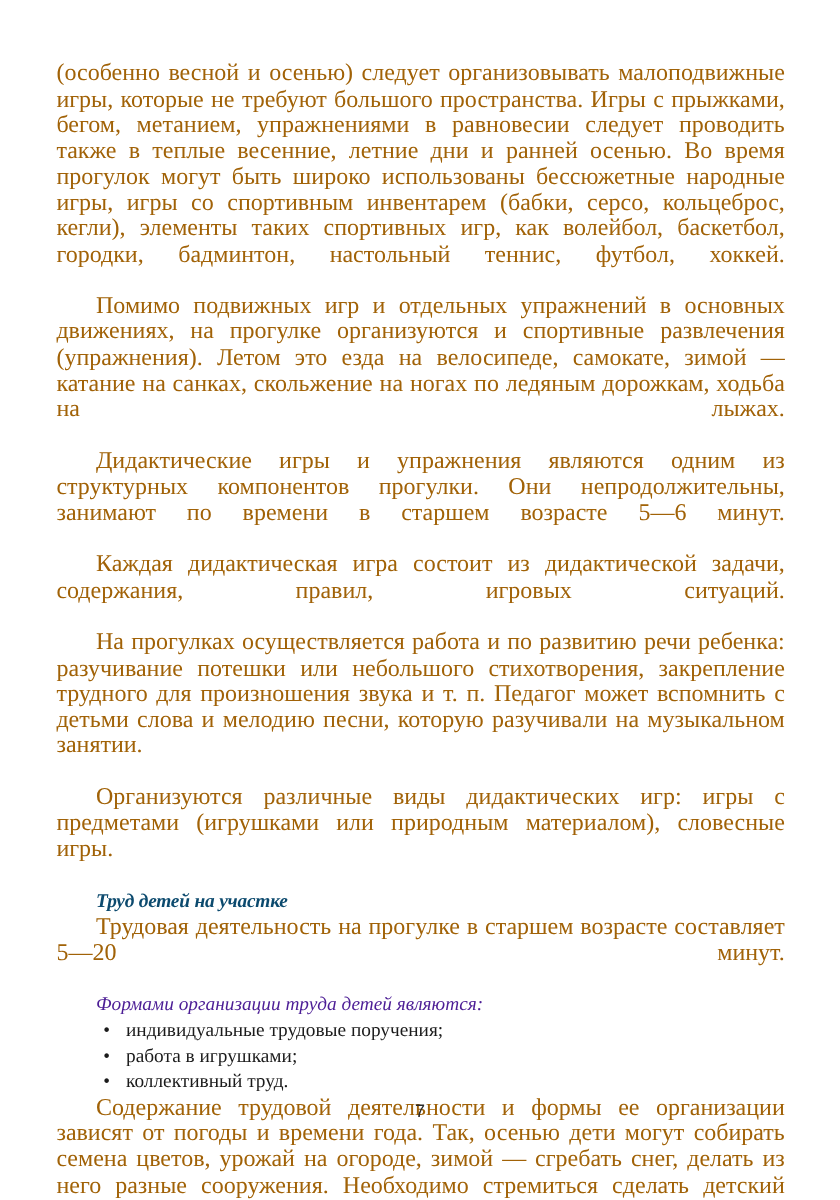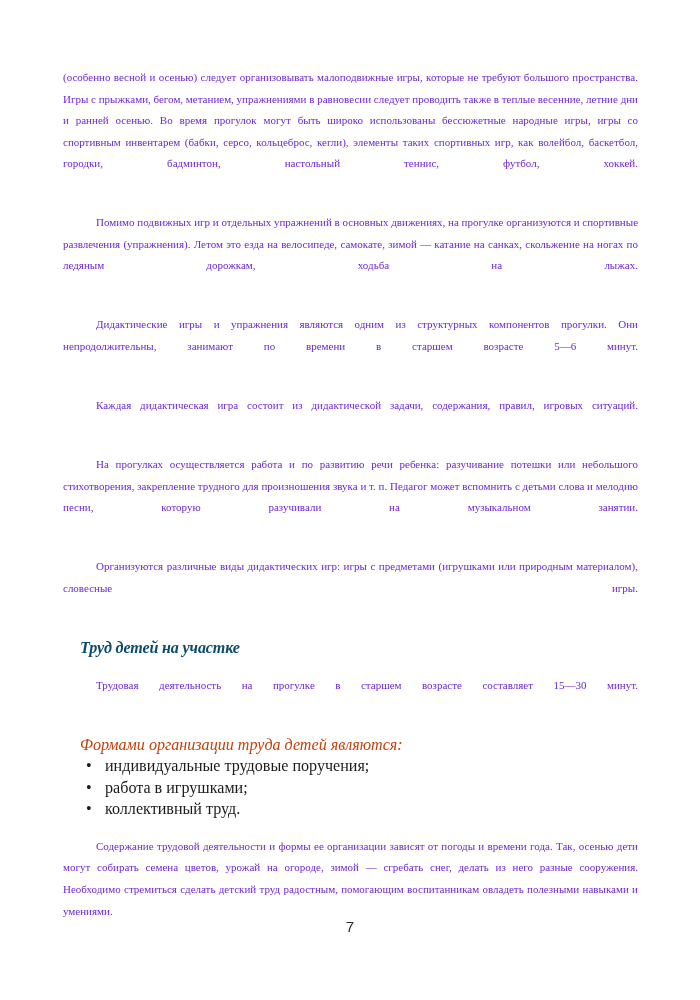--- a/index.html
+++ b/index.html
@@ -17,26 +17,26 @@
     box-sizing: border-box;
   }
   #text-column {
     position: absolute;
     left: 47px;
     top: 51px;
     width: 607px;
   }
   .para {
     font-family: "Liberation Serif", "DejaVu Serif", serif;
-    font-size: 11px;
+    font-size: 20px;
     line-height: 21.55px;
-    color: #6d28d9;
+    color: #a16207;
     text-align: justify;
     text-justify: inter-word;
-    margin: 16px;
+    margin: 0;
     text-indent: 33px;
     -webkit-hyphens: manual;
     hyphens: manual;
   }
   .para.no-indent {
     text-indent: 0;
   }
   
   .para:after {
     content: "";
@@ -58,21 +58,21 @@
     color: #0c4a6e;
     margin: 0;
     text-indent: 33px;
     letter-spacing: -0.15px;
   }
   .italic-lead {
     font-family: "Liberation Serif", "DejaVu Serif", serif;
     font-size: 16.1px;
     line-height: 21.55px;
     font-style: italic;
-    color: #c2410c;
+    color: #4c1d95;
     margin: 0;
     text-indent: 33px;
   }
   ul.bullets {
     list-style: none;
     margin: 0;
     padding: 0;
   }
   ul.bullets li {
     position: relative;
@@ -118,21 +118,21 @@
     </p>
 
     <p class="para">Каждая дидактическая игра состоит из дидактической задачи, содержания, правил, игровых ситуаций.</p>
 
     <p class="para">На прогулках осуществляется работа и по развитию речи ребенка: разучивание потешки или небольшого стихотворения, закрепление трудного для произношения звука и т. п. Педагог может вспомнить с детьми слова и мелодию песни, которую разучивали на музыкальном занятии.</p>
 
     <p class="para">Организуются различные виды дидактических игр: игры с предметами (игрушками или природным материалом), словесные игры.</p>
 
     <p class="heading">Труд детей на участке</p>
 
-    <p class="para">Трудовая деятельность на прогулке в старшем возрасте составляет 15—30 минут.</p>
+    <p class="para">Трудовая деятельность на прогулке в старшем возрасте составляет 5—20 минут.</p>
 
     <p class="italic-lead">Формами организации труда детей являются:</p>
 
     <ul class="bullets">
       <li>
         <span class="dot">•</span>
         <span>индивидуальные трудовые поручения;</span>
       </li>
       <li>
         <span class="dot">•</span>

